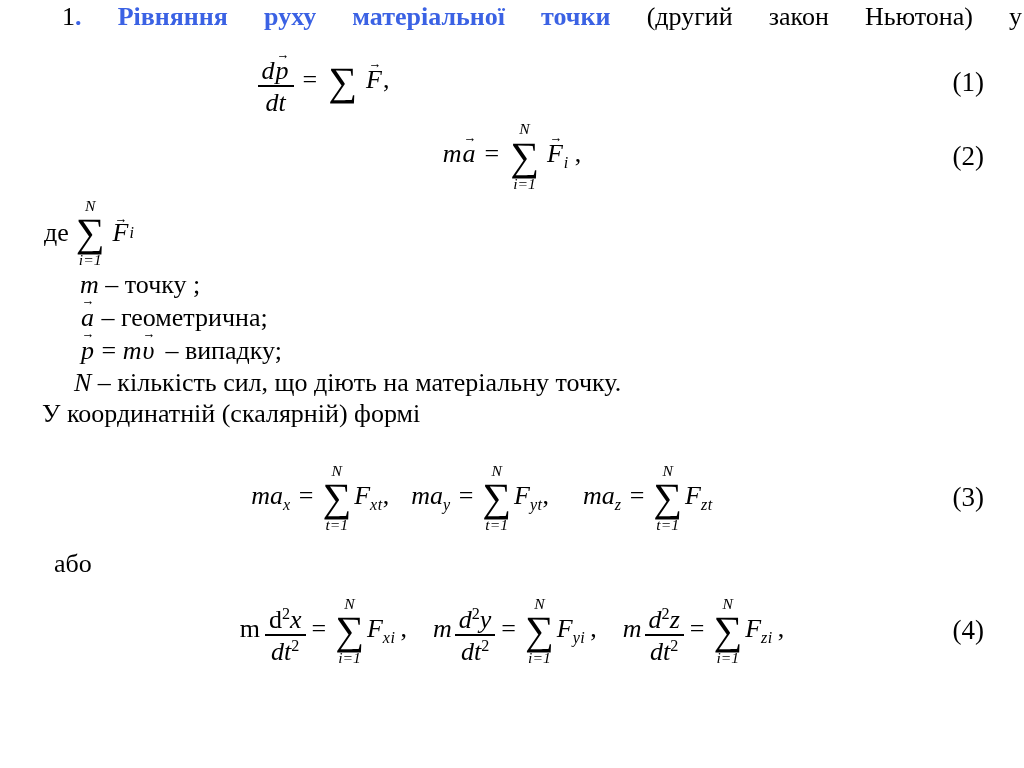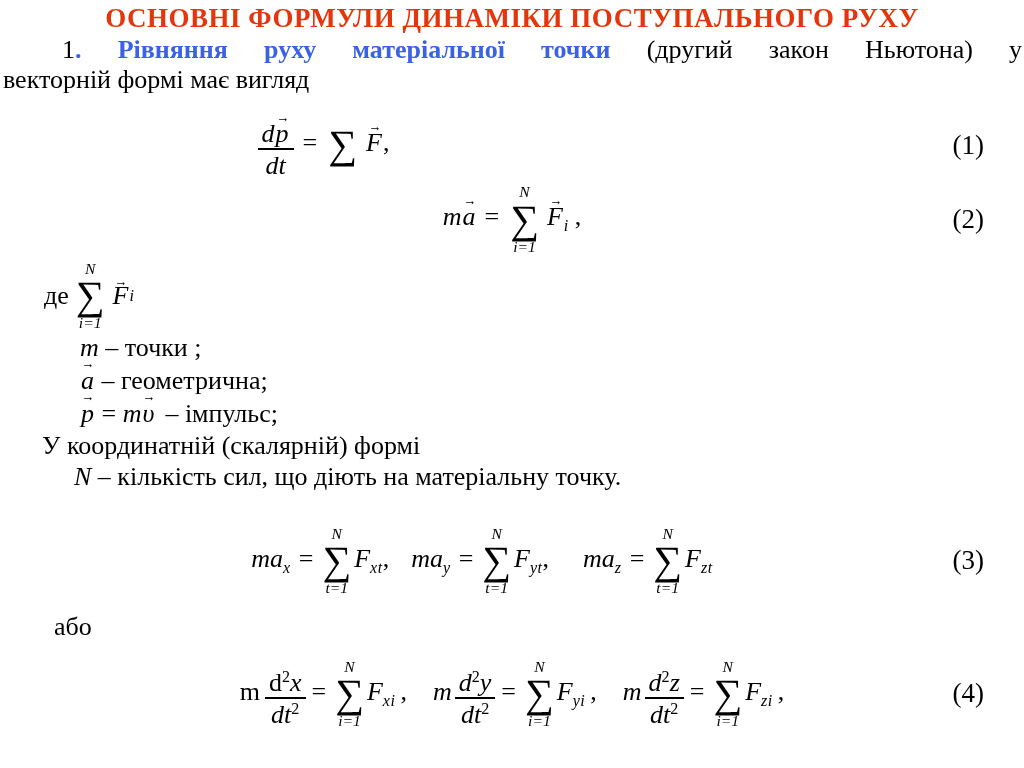--- a/index.html
+++ b/index.html
@@ -58,25 +58,23 @@
   .def{margin-left:80px;line-height:33px;}
   #count-line{margin-left:74px;line-height:31px;}
   #coord-line{margin:0 0 0 42px;line-height:31px;}
   #abo-line{margin:8px 4px 0 54px;line-height:30px;}
 </style>
 </head>
 <body>
 
 <div class="slide">
 
-  <div class="title" style="color: rgb(229, 53, 14);">ОСНОВНІ ФОРМУЛИ ДИНАМІКИ ПОСТУПАЛЬНОГО РУХУ</div>
 
   <div class="para">
     <div class="para-line1"><span>1</span><span class="blue" style="color: rgb(59, 98, 228);">.</span> <span class="blue" style="color: rgb(59, 98, 228);">Рівняння руху матеріальної точки</span> <span>(другий закон Ньютона) у</span></div>
-    <div class="para-line2">векторній формі має вигляд</div>
   </div>
 
   <div class="eq-row" id="f1-row">
     <span class="eq-center math"><span class="frac">
           <span class="fnum"><span class="mit">d</span><span class="vec"><span class="vec-arrow">→</span><span class="vec-base">p</span></span></span>
           <span class="fden"><span class="mit">dt</span></span>
         </span><span class="msp" style="width: 6px;"></span><span class="mtx">=</span><span class="msp" style="width: 8px;"></span><span class="sum">
           <span class="ssig">∑</span>
         </span><span class="msp" style="width: 5px;"></span><span class="vec"><span class="vec-arrow">→</span><span class="vec-base">F</span></span><span class="mtx">,</span></span>
     <span class="eq-num">(1)</span>
@@ -99,26 +97,26 @@
         <span class="slim">N</span>
         <span class="ssig">∑</span>
         <span class="slim">i=1</span>
       </span>
       <span class="msp" style="width: 4px;"></span>
       <span class="vec"><span class="vec-arrow">→</span><span class="vec-base">F</span></span>
       <span class="msub">i</span>
       <span class="msp" style="width: 6px;"></span>
     </div>
 
-  <div class="textline def"><span class="mit">m</span><span class="mtx"> – точки ;</span></div>
+  <div class="textline def"><span class="mit">m</span><span class="mtx"> – точку ;</span></div>
   <div class="textline def"><span class="vec"><span class="vec-arrow">→</span><span class="vec-base">a</span></span><span class="mtx"> – геометрична;</span></div>
-  <div class="textline def"><span class="vec"><span class="vec-arrow">→</span><span class="vec-base">p</span></span><span class="mtx"> = </span><span class="mit">m</span><span class="vec"><span class="vec-arrow">→</span><span class="vec-base">υ</span></span><span class="msp" style="width: 10px;"></span><span class="mtx">– імпульс;</span></div>
+  <div class="textline def"><span class="vec"><span class="vec-arrow">→</span><span class="vec-base">p</span></span><span class="mtx"> = </span><span class="mit">m</span><span class="vec"><span class="vec-arrow">→</span><span class="vec-base">υ</span></span><span class="msp" style="width: 10px;"></span><span class="mtx">– випадку;</span></div>
+  <div class="textline" id="count-line"><span class="mit">N</span><span class="mtx"> – кількість сил, що  діють на матеріальну точку.</span></div>
+
   <div class="textline" id="coord-line">У координатній (скалярній) формі</div>
-
-  <div class="textline" id="count-line"><span class="mit">N</span><span class="mtx"> – кількість сил, що  діють на матеріальну точку.</span></div>
 
   <div class="eq-row" id="f3-row">
     <span class="eq-center math"><span class="mit">ma</span><span class="msub">x</span><span class="msp" style="width: 8px;"></span><span class="mtx">=</span><span class="msp" style="width: 6px;"></span><span class="sum">
           <span class="slim">N</span>
           <span class="ssig">∑</span>
           <span class="slim">t=1</span>
         </span><span class="mit">F</span><span class="msub">xt</span><span class="mtx">,</span><span class="msp" style="width: 22px;"></span><span class="mit">ma</span><span class="msub">y</span><span class="msp" style="width: 8px;"></span><span class="mtx">=</span><span class="msp" style="width: 6px;"></span><span class="sum">
           <span class="slim">N</span>
           <span class="ssig">∑</span>
           <span class="slim">t=1</span>

